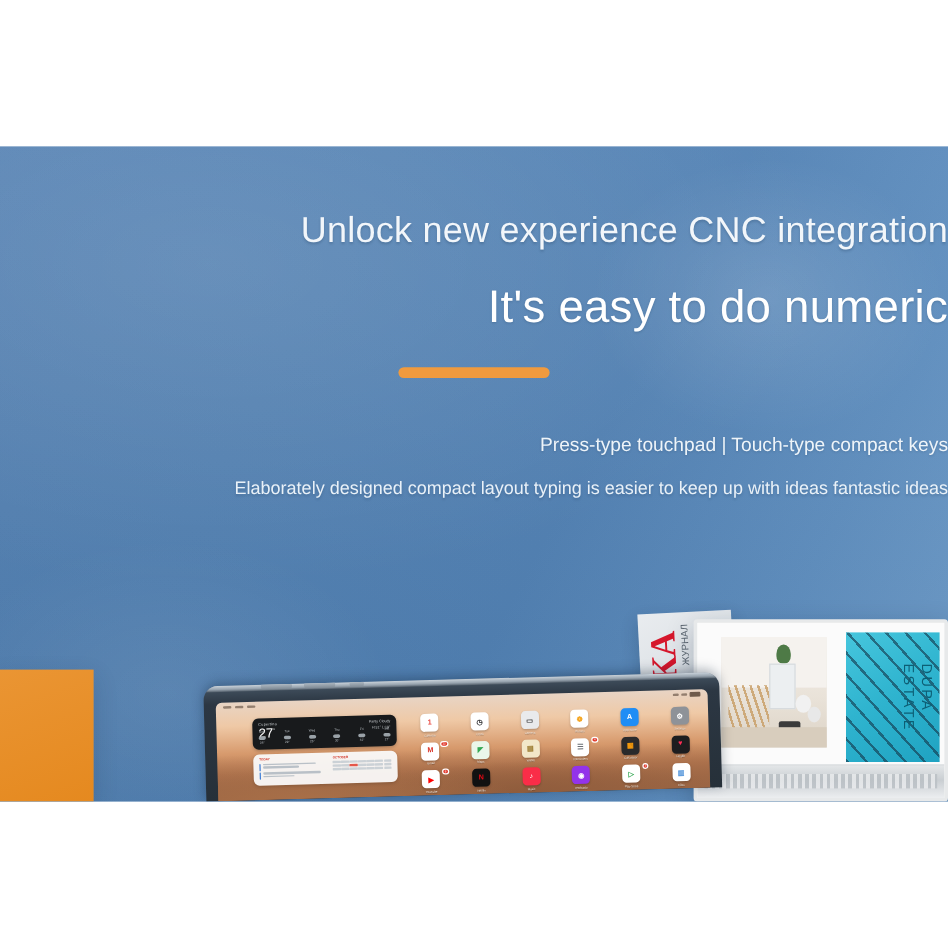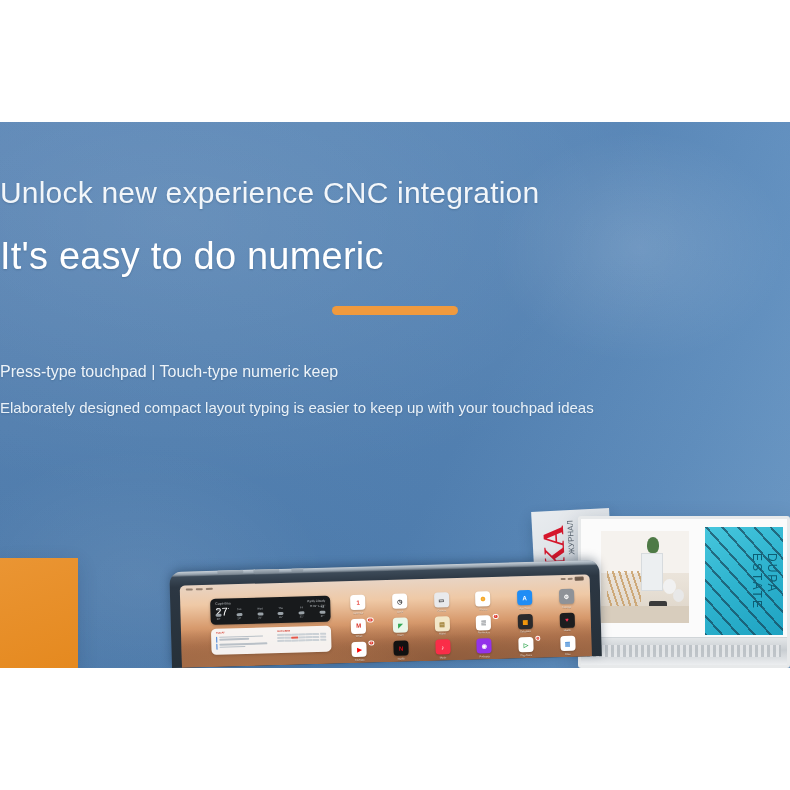--- a/index.html
+++ b/index.html
@@ -28,21 +28,21 @@
   .sheen{
     position:absolute; right:-60px; top:-40px; width:420px; height:330px;
     background:radial-gradient(closest-side, rgba(255,255,255,0.13), rgba(255,255,255,0) 70%);
   }
   .sheen2{
     position:absolute; left:-120px; bottom:-90px; width:520px; height:360px;
     background:radial-gradient(closest-side, rgba(255,255,255,0.08), rgba(255,255,255,0) 72%);
   }
 
   
-  .copy { position:absolute; left:0; top:0; width:790px; z-index:6; text-align:left; }
+  .copy { position:absolute; left:0; top:0; width:790px; z-index:6; text-align:right; }
   .h1 {
     margin-top:54px;
     font-size:30px; font-weight:400; color:#f2f6fa; letter-spacing:.2px;
     text-shadow:0 1px 2px rgba(20,45,75,.22);
   }
   .h2 {
     margin-top:25px;
     font-size:38px; font-weight:400; color:#ffffff; letter-spacing:.2px;
     text-shadow:0 1px 2px rgba(20,45,75,.22);
   }
@@ -499,18 +499,18 @@
         <div class="tab-chin"></div>
       </div>
     </div>
 
     <div class="copy">
       <h1 class="h1">Unlock new experience CNC integration</h1>
       <h2 class="h2">It's easy to do numeric</h2>
       <div class="rule-wrap">
         <div class="rule"></div>
       </div>
-      <p class="sub1">Press-type touchpad | Touch-type numeric keep</p>
-      <p class="sub2">Elaborately designed compact layout typing is easier to keep up with your touchpad ideas</p>
+      <p class="sub1">Press-type touchpad | Touch-type compact keys</p>
+      <p class="sub2">Elaborately designed compact layout typing is easier to keep up with ideas fantastic ideas</p>
     </div>
 
   </section>
 </div>
 
 </body></html>

